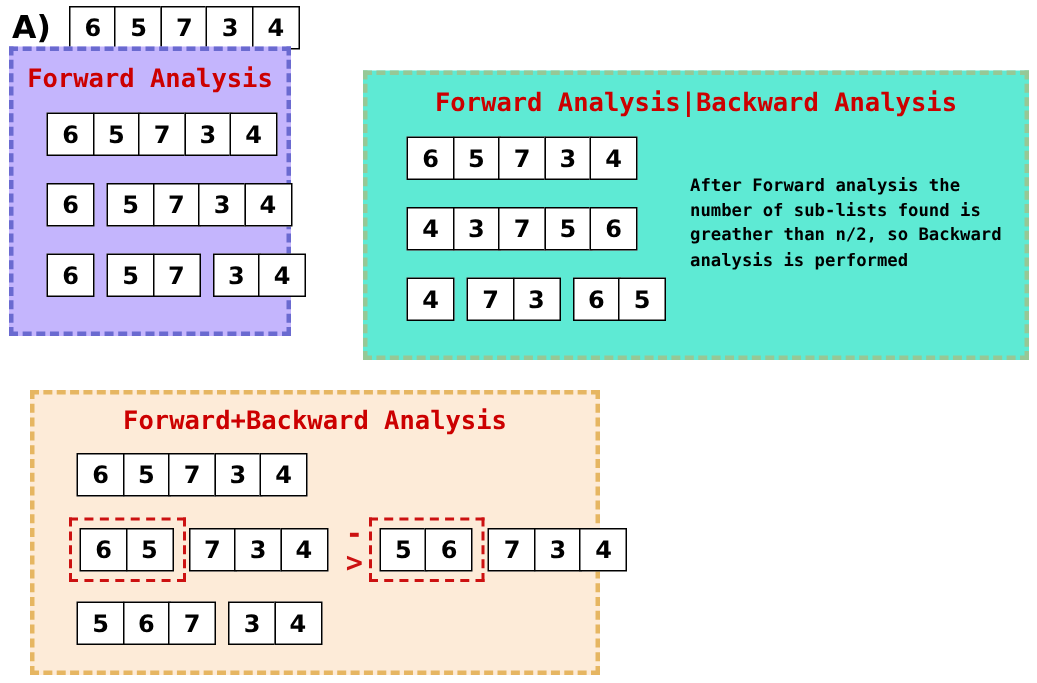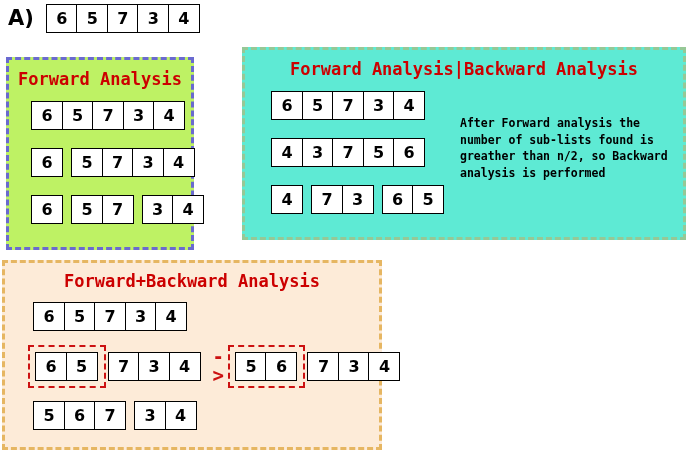--- a/index.html
+++ b/index.html
@@ -73,25 +73,25 @@
     font-size: 17px;
     font-weight: bold;
     color: #cc0000;
     letter-spacing: 0px;
     white-space: nowrap;
   }
 
   
   #panel-forward {
     left: 6px;
-    top: 57px;
+    top: 31px;
     width: 188px;
     height: 193px;
     border-color: #6a6ad0;
-    background: #bef264;
+    background: #c4b5fd;
   }
   #panel-forward .panel-title { margin-top: 9px; }
   #panel-forward .rows {
     margin-top: 12px;
     padding-left: 22px;
     display: flex;
     flex-direction: column;
     gap: 18px;
   }
 
@@ -125,21 +125,21 @@
     text-align: left;
     font-family: "DejaVu Sans Mono", "Liberation Mono", monospace;
     font-size: 11.5px;
     font-weight: bold;
     line-height: 1.45;
     color: #000000;
   }
 
   
   #panel-forward-plus-backward {
-    left: 2px;
+    left: 20px;
     top: 260px;
     width: 380px;
     height: 190px;
     border-color: #e6b662;
     background: #fdebd8;
   }
   #panel-forward-plus-backward .panel-title { margin-top: 8px; }
   #panel-forward-plus-backward .rows {
     margin-top: 11px;
     padding-left: 28px;

